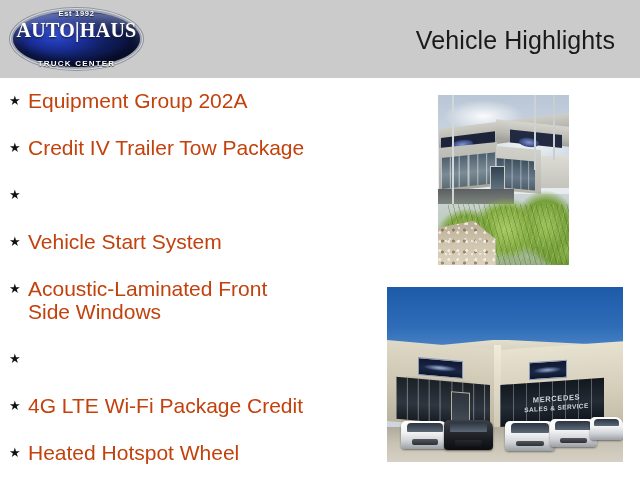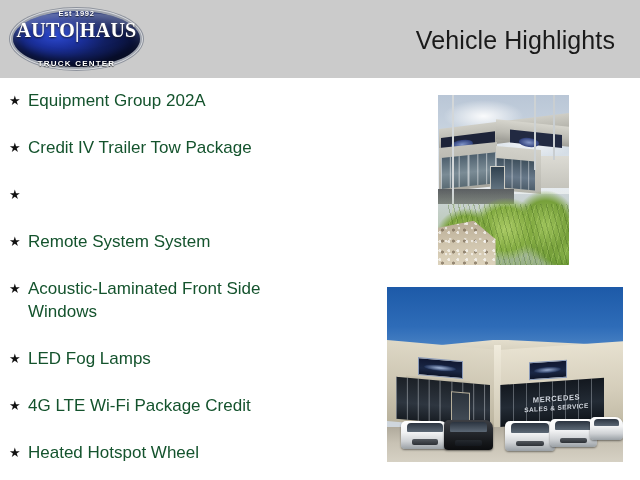--- a/index.html
+++ b/index.html
@@ -126,23 +126,23 @@
   .feature-bullet {
     position: absolute;
     left: 9px;
     top: 7px;
     font-size: 13px;
     line-height: 16px;
     color: #111111;
   }
   .feature-label {
     display: block;
-    font-size: 17px;
+    font-size: 21px;
     line-height: 23px;
-    color: #14532d;
+    color: #c2410c;
     padding-top: 3px;
     max-width: 310px;
   }
 
   
   .photo {
     position: absolute;
     overflow: hidden;
     background: #cfd6dd;
   }
@@ -463,31 +463,30 @@
       <span class="feature-bullet">★</span>
       <span class="feature-label">Credit IV Trailer Tow Package</span>
     </div>
 
     <div class="feature-item">
       <span class="feature-bullet">★</span>
     </div>
 
     <div class="feature-item">
       <span class="feature-bullet">★</span>
-      <span class="feature-label">Remote System System</span>
+      <span class="feature-label">Vehicle Start System</span>
     </div>
 
     <div class="feature-item" style="min-height:70px;">
       <span class="feature-bullet">★</span>
       <span class="feature-label" style="max-width:265px;">Acoustic-Laminated Front Side Windows</span>
     </div>
 
     <div class="feature-item">
       <span class="feature-bullet">★</span>
-      <span class="feature-label">LED Fog Lamps</span>
     </div>
 
     <div class="feature-item">
       <span class="feature-bullet">★</span>
       <span class="feature-label">4G LTE Wi-Fi Package Credit</span>
     </div>
 
     <div class="feature-item">
       <span class="feature-bullet">★</span>
       <span class="feature-label">Heated Hotspot Wheel</span>

